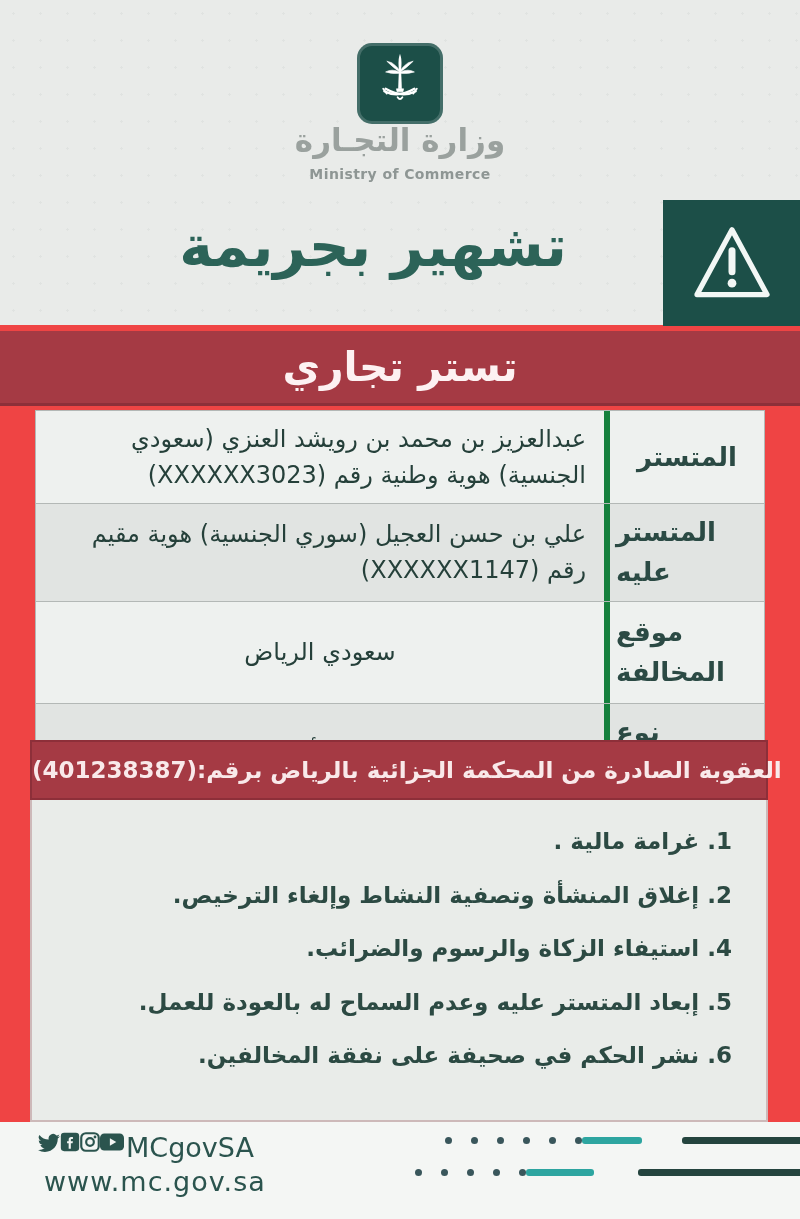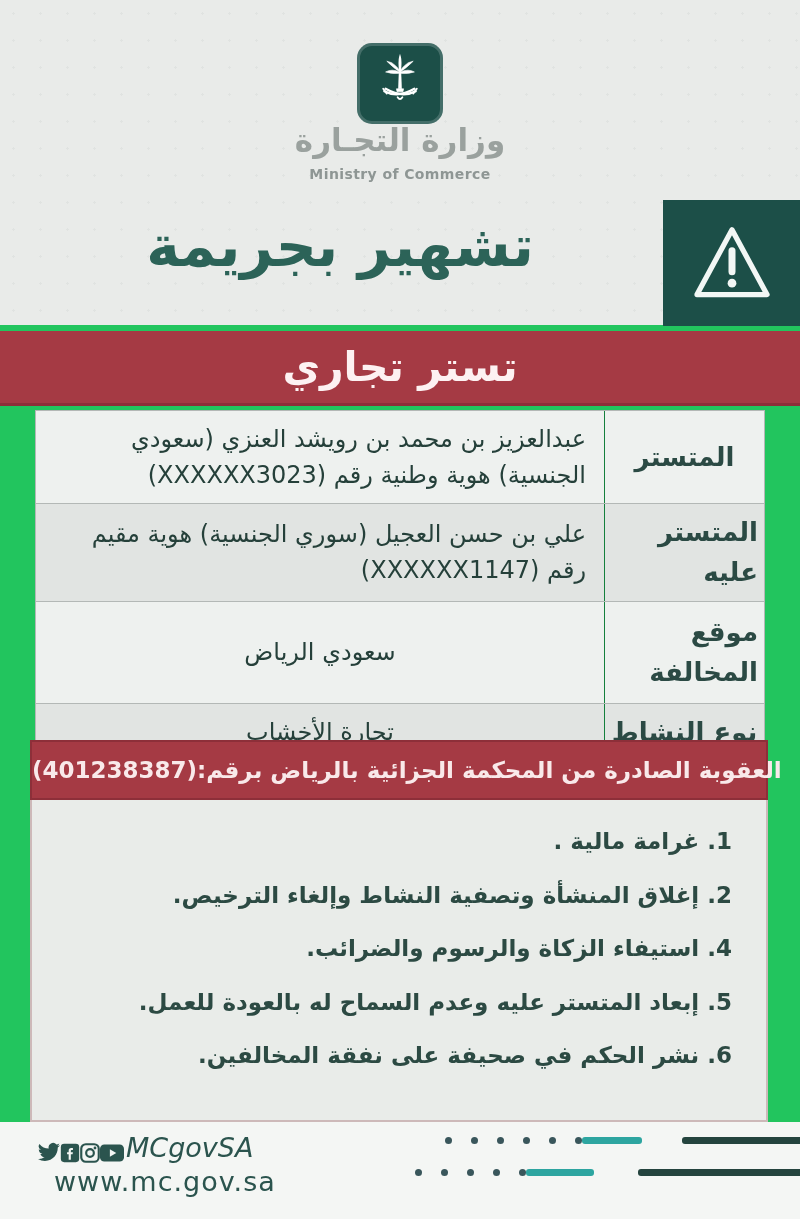--- a/index.html
+++ b/index.html
@@ -1,66 +1,66 @@
 <!DOCTYPE html>
 <html><head>
 <meta charset="utf-8">
 <style>
   html,body{margin:0;padding:0;}
   body{font-family:"DejaVu Sans",sans-serif;}
-  .page{position:relative;width:800px;height:1219px;background:#22c55e;overflow:hidden;}
+  .page{position:relative;width:800px;height:1219px;background:#ef4444;overflow:hidden;}
 
   
   .masthead{position:absolute;top:0;left:0;width:800px;height:325px;background:#e9ebe9;}
   .masthead::before{content:"";position:absolute;inset:0;
     background:radial-gradient(circle,rgba(110,120,118,.10) 1.3px,transparent 1.4px);
     background-size:27px 27px;opacity:.7;pointer-events:none;}
   .logo{position:absolute;top:43px;left:357px;width:86px;height:81px;background:#1c4f48;
     border-radius:15px;box-shadow:inset 0 0 0 3px rgba(255,255,255,.18);display:flex;align-items:center;justify-content:center;}
   .ministry-ar{position:absolute;top:122px;left:0;width:800px;text-align:center;
     font-size:31px;font-weight:bold;color:#9aa19e;}
   .ministry-en{position:absolute;top:166px;left:0;width:800px;text-align:center;
     font-size:14px;font-weight:bold;color:#8e9694;letter-spacing:.4px;}
   .headline{position:absolute;top:213px;left:0;width:680px;text-align:center;
-    font-size:57px;font-weight:bold;color:#2c6358;direction:rtl;}
+    font-size:57px;font-weight:bold;color:#2c6358;direction:rtl;padding-left:33px;}
   .warning-box{position:absolute;top:200px;left:663px;width:137px;height:126px;background:#1c4f48;
     display:flex;align-items:center;justify-content:center;}
 
   
   .crime-banner{position:absolute;top:331px;left:0;width:800px;height:72px;background:#a53a44;
     border-bottom:3px solid #8d2f39;display:flex;align-items:center;justify-content:center;}
   .crime-banner-label{font-size:41px;font-weight:bold;color:#fdf1f2;direction:rtl;}
 
   .penalty-banner{position:absolute;top:740px;left:30px;width:738px;height:60px;background:#a53a44;
     border:2px solid #8d2f39;box-sizing:border-box;display:flex;align-items:center;justify-content:flex-end;direction:rtl;}
   .penalty-title{font-size:23px;font-weight:bold;color:#f9e9ea;padding-right:20px;white-space:nowrap;}
 
   
   .vtable{position:absolute;top:410px;left:35px;width:730px;border:1px solid #b3b8b6;box-sizing:border-box;direction:rtl;}
   .vrow{display:flex;border-bottom:1px solid #b3b8b6;}
   .vrow:last-child{border-bottom:none;}
   .vrow:nth-child(odd){background:#eef1ef;}
   .vrow:nth-child(even){background:#e1e4e2;}
-  .vlabel{width:160px;flex:0 0 160px;border-left:1px solid #15803d;display:flex;align-items:center;justify-content:center;
-    text-align:right;font-size:26px;font-weight:bold;color:#2b4a44;padding:8px 6px;box-sizing:border-box;line-height:1.55;}
+  .vlabel{width:160px;flex:0 0 160px;border-left:6px solid #15803d;display:flex;align-items:center;justify-content:center;
+    text-align:left;font-size:26px;font-weight:bold;color:#2b4a44;padding:8px 6px;box-sizing:border-box;line-height:1.55;}
   .vvalue{flex:1;display:flex;align-items:center;justify-content:center;text-align:right;
     font-size:24px;font-weight:normal;color:#25403a;padding:10px 18px;box-sizing:border-box;line-height:1.5;}
   .r1{min-height:87px;} .r2{min-height:79px;} .r3{min-height:101px;} .r4{min-height:57px;}
 
   
   .penalty-list{position:absolute;top:800px;left:30px;width:738px;height:322px;background:#e9ece9;
     border:2px solid #cdb9b9;border-top:none;box-sizing:border-box;direction:rtl;padding:28px 34px 0 20px;}
   .penalty-item{font-size:23px;font-weight:bold;color:#2c4a43;text-align:right;line-height:1.2;margin-bottom:26px;}
 
   
   .footer{position:absolute;top:1122px;left:0;width:800px;height:97px;background:#f4f6f4;}
-  .social-line{position:absolute;top:10px;left:38px;display:flex;align-items:flex-end;font-style:italic;}
+  .social-line{position:absolute;top:10px;left:38px;display:flex;align-items:flex-start;}
   .social-line svg{display:block;}
   .social-handle{font-size:27px;font-weight:500;color:#2b544e;margin-right:6px;margin-left:2px;}
-  .website-url{position:absolute;top:44px;left:54px;font-size:27px;color:#2b544e;letter-spacing:1px;}
+  .website-url{position:absolute;top:44px;left:44px;font-size:27px;color:#2b544e;letter-spacing:1px;}
 
   .deco-row{position:absolute;display:flex;align-items:center;}
   .deco-dots{display:flex;gap:19px;align-items:center;}
   .deco-dot{width:7px;height:7px;border-radius:50%;background:#39565b;}
   .dash{height:7px;border-radius:3px;}
   .dash-teal{background:#2da5a0;}
   .dash-dark{background:#24443e;}
 </style>
 </head>
 <body>

